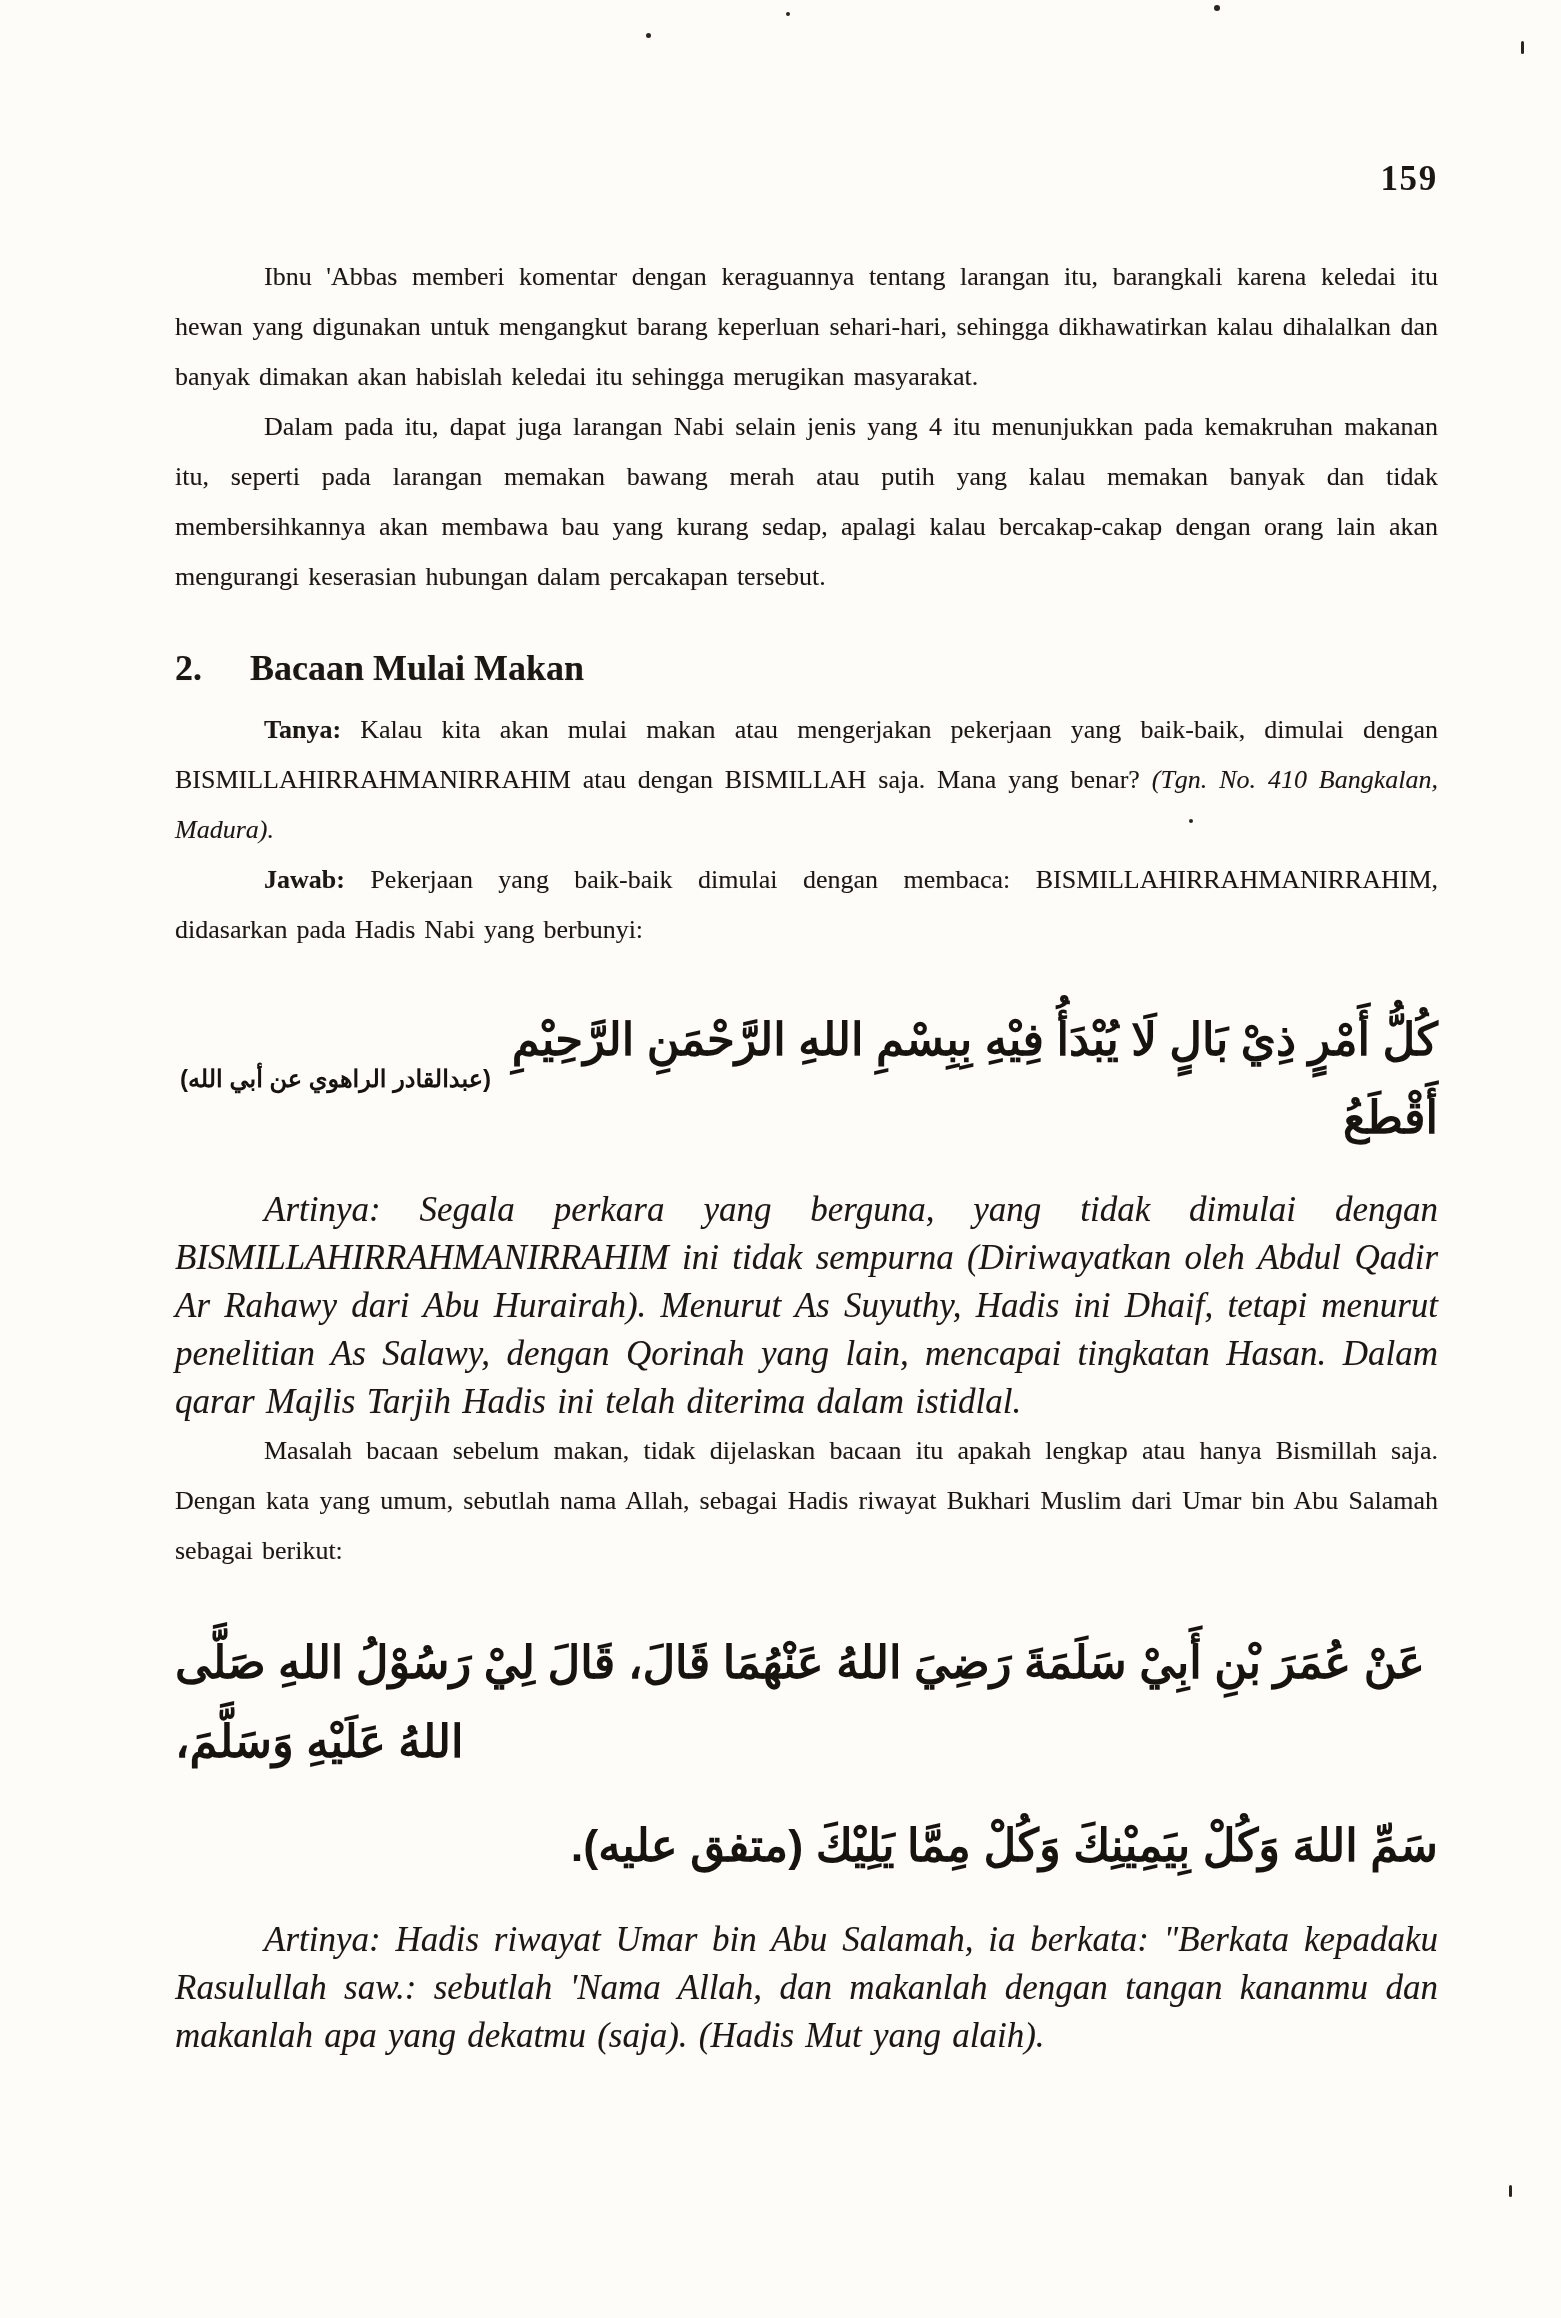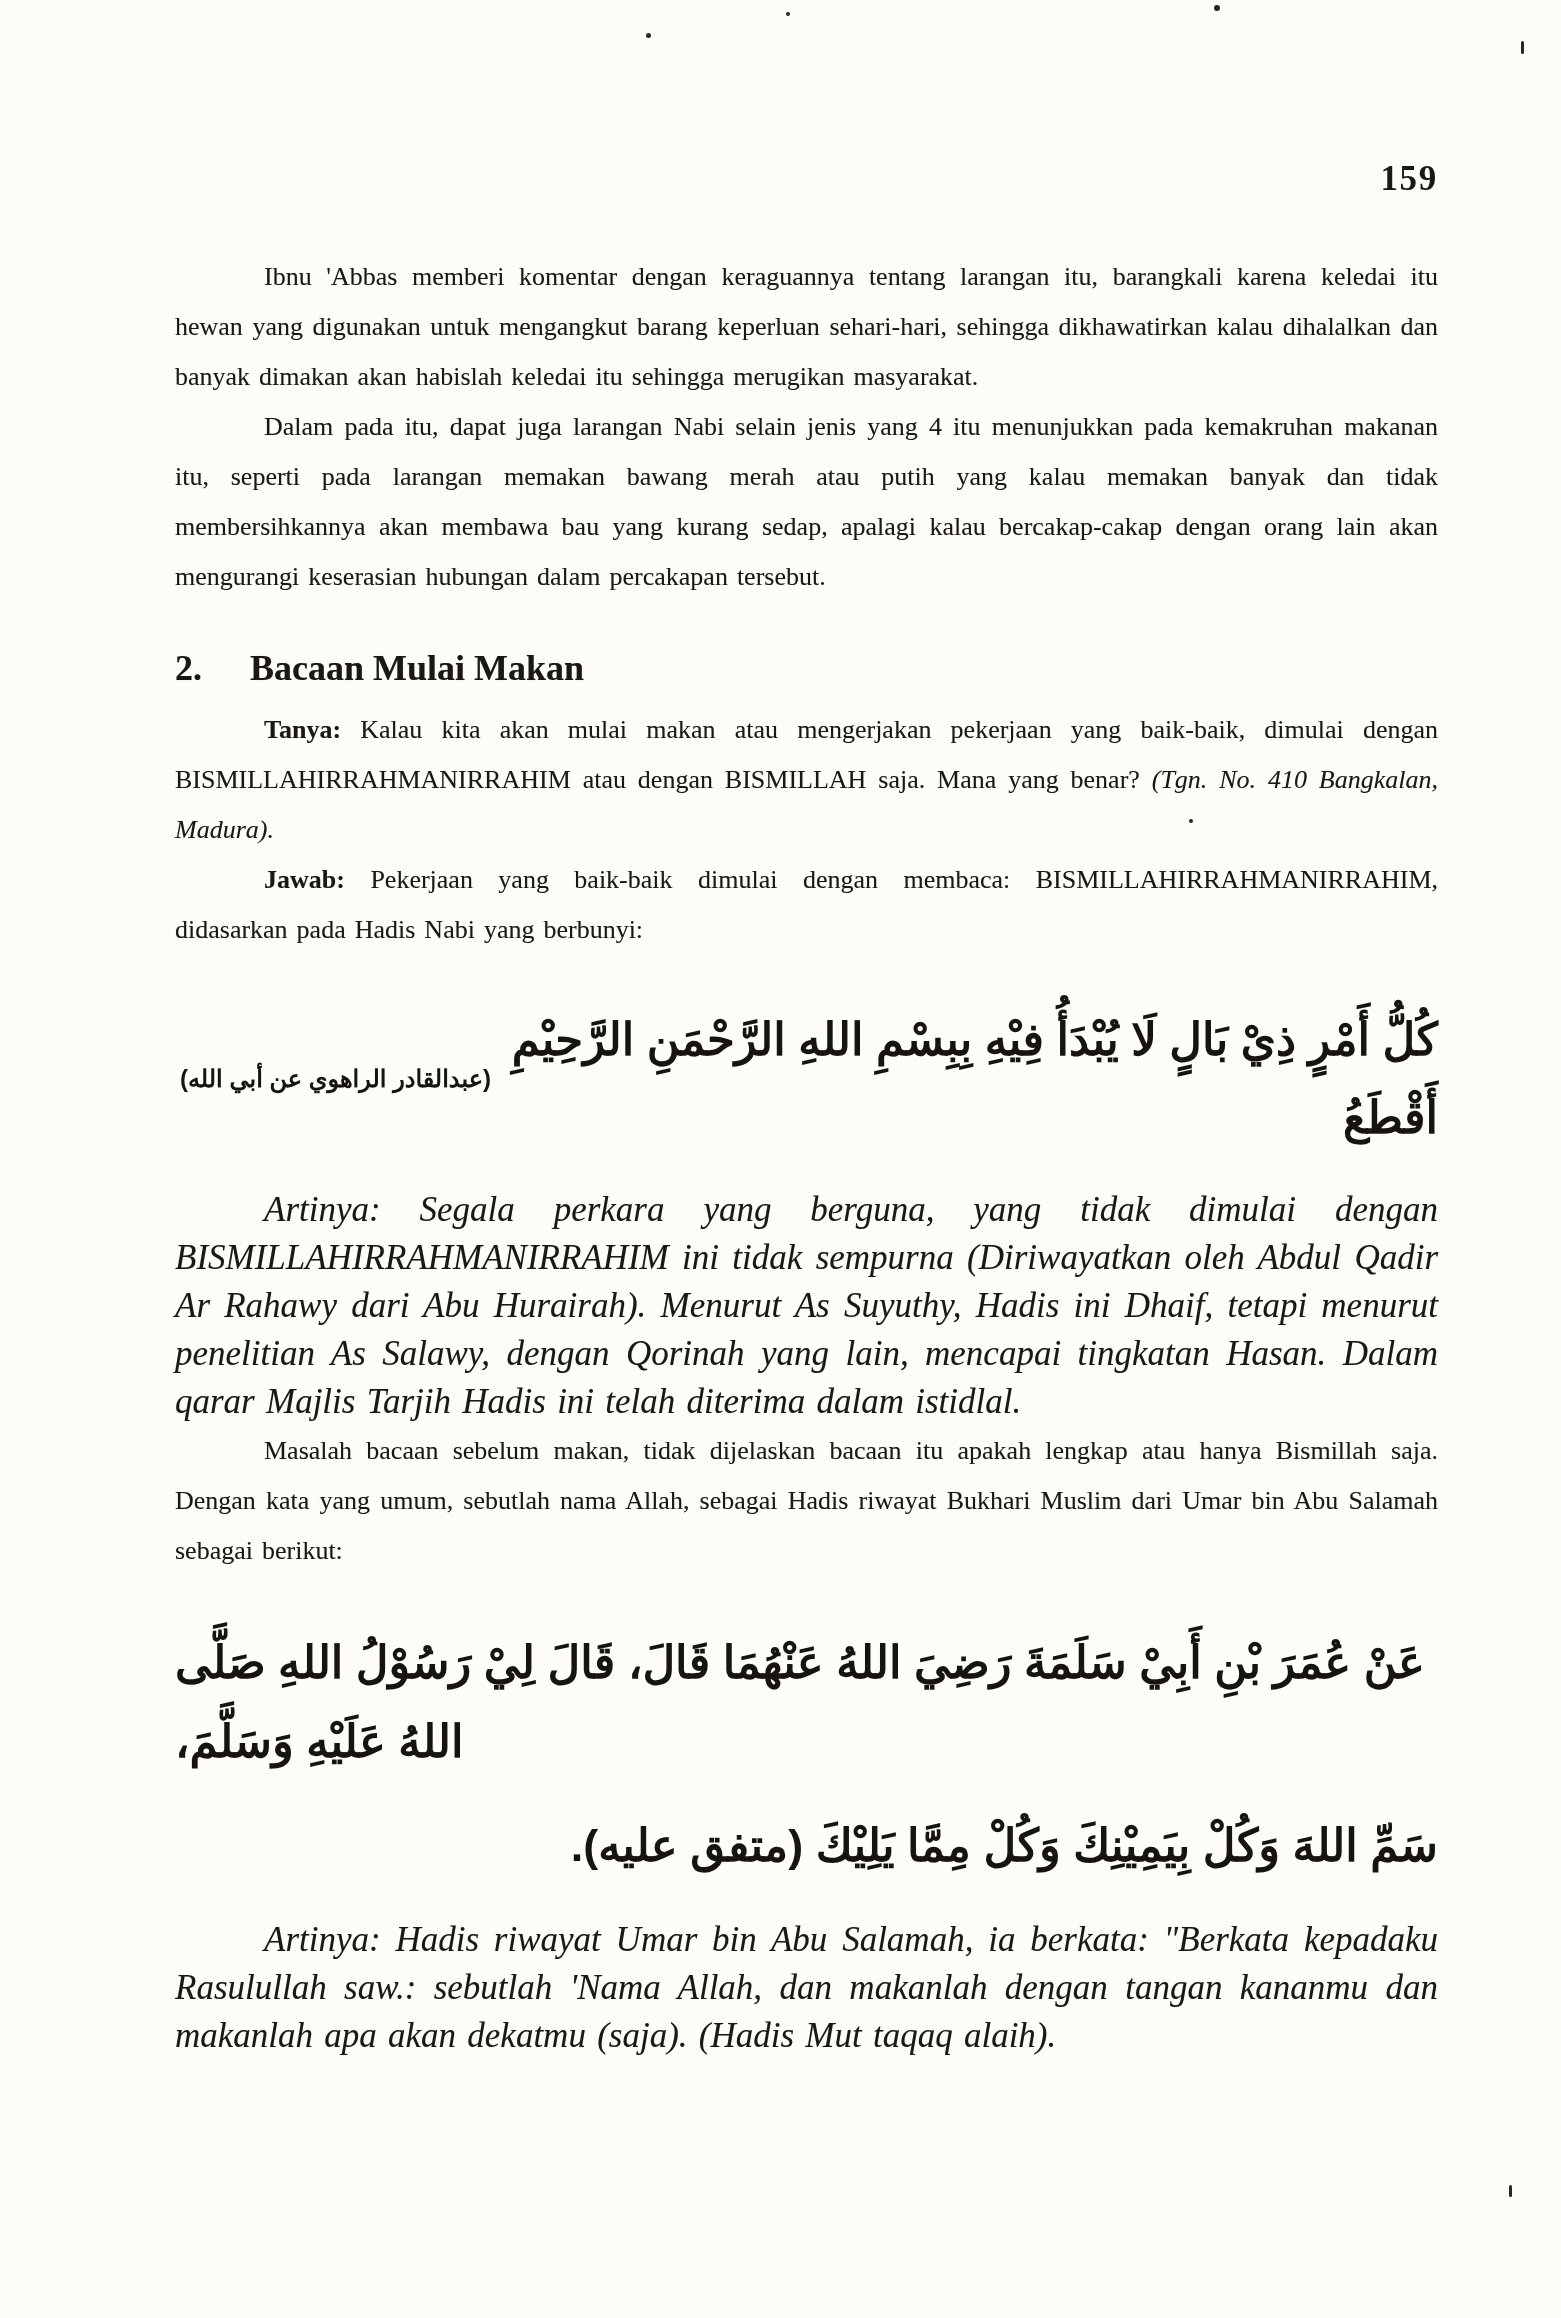--- a/index.html
+++ b/index.html
@@ -135,17 +135,17 @@
 
     <p class="italic-para">Artinya: Segala perkara yang berguna, yang tidak dimulai dengan BISMILLAHIRRAHMANIRRAHIM ini tidak sempurna (Diriwayatkan oleh Abdul Qadir Ar Rahawy dari Abu Hurairah). Menurut As Suyuthy, Hadis ini Dhaif, tetapi menurut penelitian As Salawy, dengan Qorinah yang lain, mencapai tingkatan Hasan. Dalam qarar Majlis Tarjih Hadis ini telah diterima dalam istidlal.</p>
 
     <p class="body">Masalah bacaan sebelum makan, tidak dijelaskan bacaan itu apakah lengkap atau hanya Bismillah saja. Dengan kata yang umum, sebutlah nama Allah, sebagai Hadis riwayat Bukhari Muslim dari Umar bin Abu Salamah sebagai berikut:</p>
 
     <div class="arabic arabic-2" dir="rtl">
       <div class="arabic-line-1">عَنْ عُمَرَ بْنِ أَبِيْ سَلَمَةَ رَضِيَ اللهُ عَنْهُمَا قَالَ، قَالَ لِيْ رَسُوْلُ اللهِ صَلَّى اللهُ عَلَيْهِ وَسَلَّمَ،</div>
       <div class="arabic-line-2">سَمِّ اللهَ وَكُلْ بِيَمِيْنِكَ وَكُلْ مِمَّا يَلِيْكَ (متفق عليه).</div>
     </div>
 
-    <p class="italic-para">Artinya: Hadis riwayat Umar bin Abu Salamah, ia berkata: "Berkata kepadaku Rasulullah saw.: sebutlah 'Nama Allah, dan makanlah dengan tangan kananmu dan makanlah apa akan dekatmu (saja). (Hadis Mut taqaq alaih).</p>
+    <p class="italic-para">Artinya: Hadis riwayat Umar bin Abu Salamah, ia berkata: "Berkata kepadaku Rasulullah saw.: sebutlah 'Nama Allah, dan makanlah dengan tangan kananmu dan makanlah apa yang dekatmu (saja). (Hadis Mut yang alaih).</p>
 
   </div>
 </div>
 
 
 </body></html>

